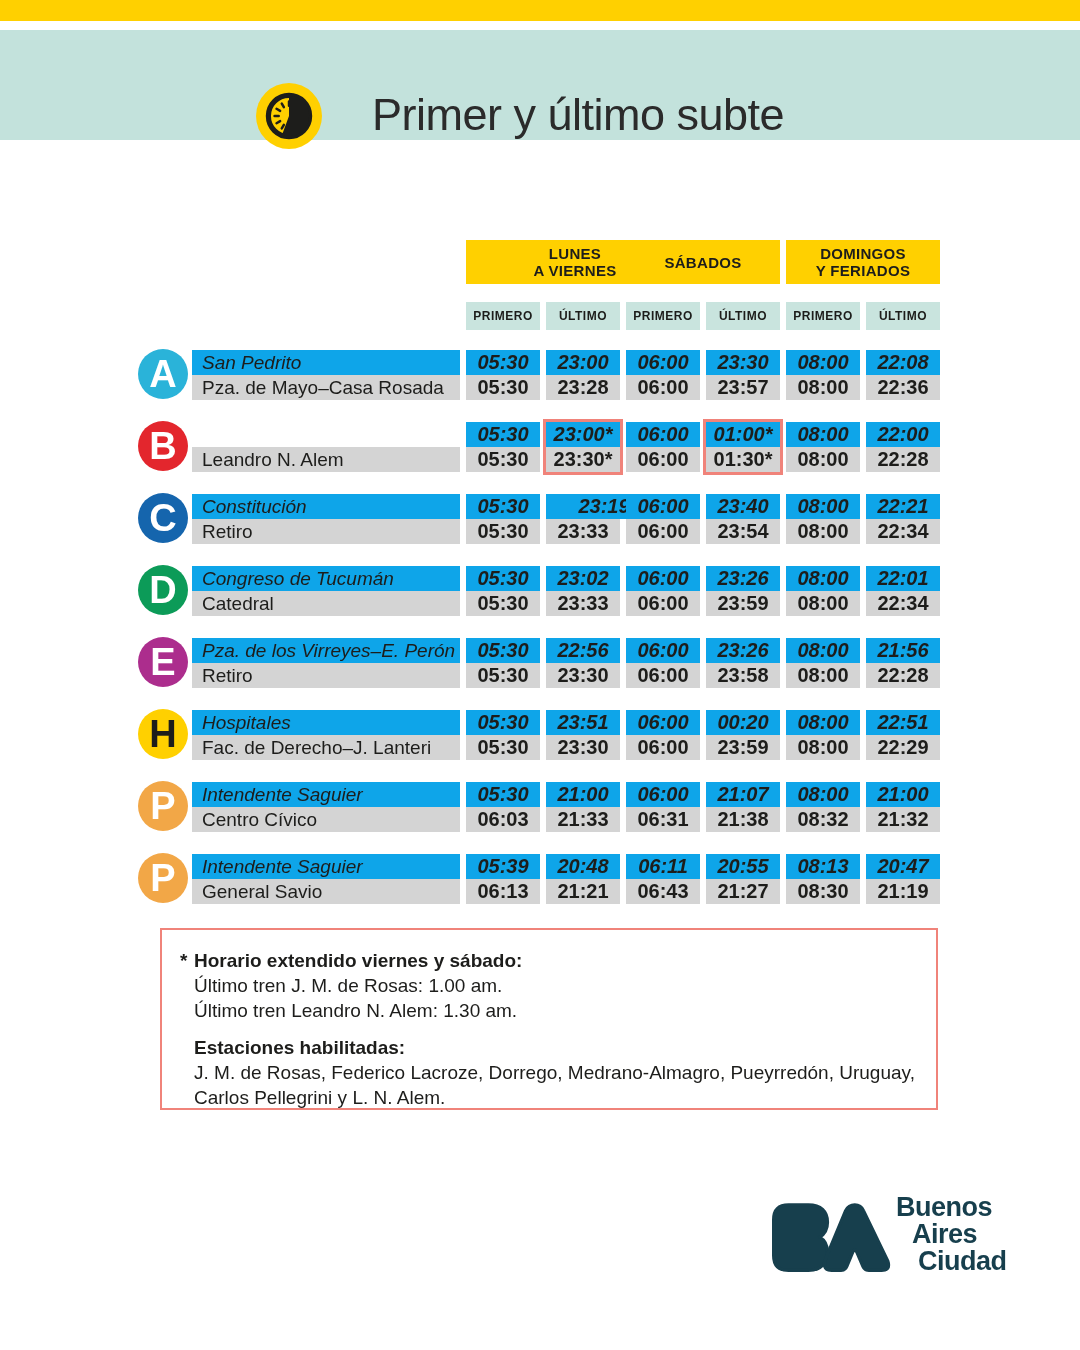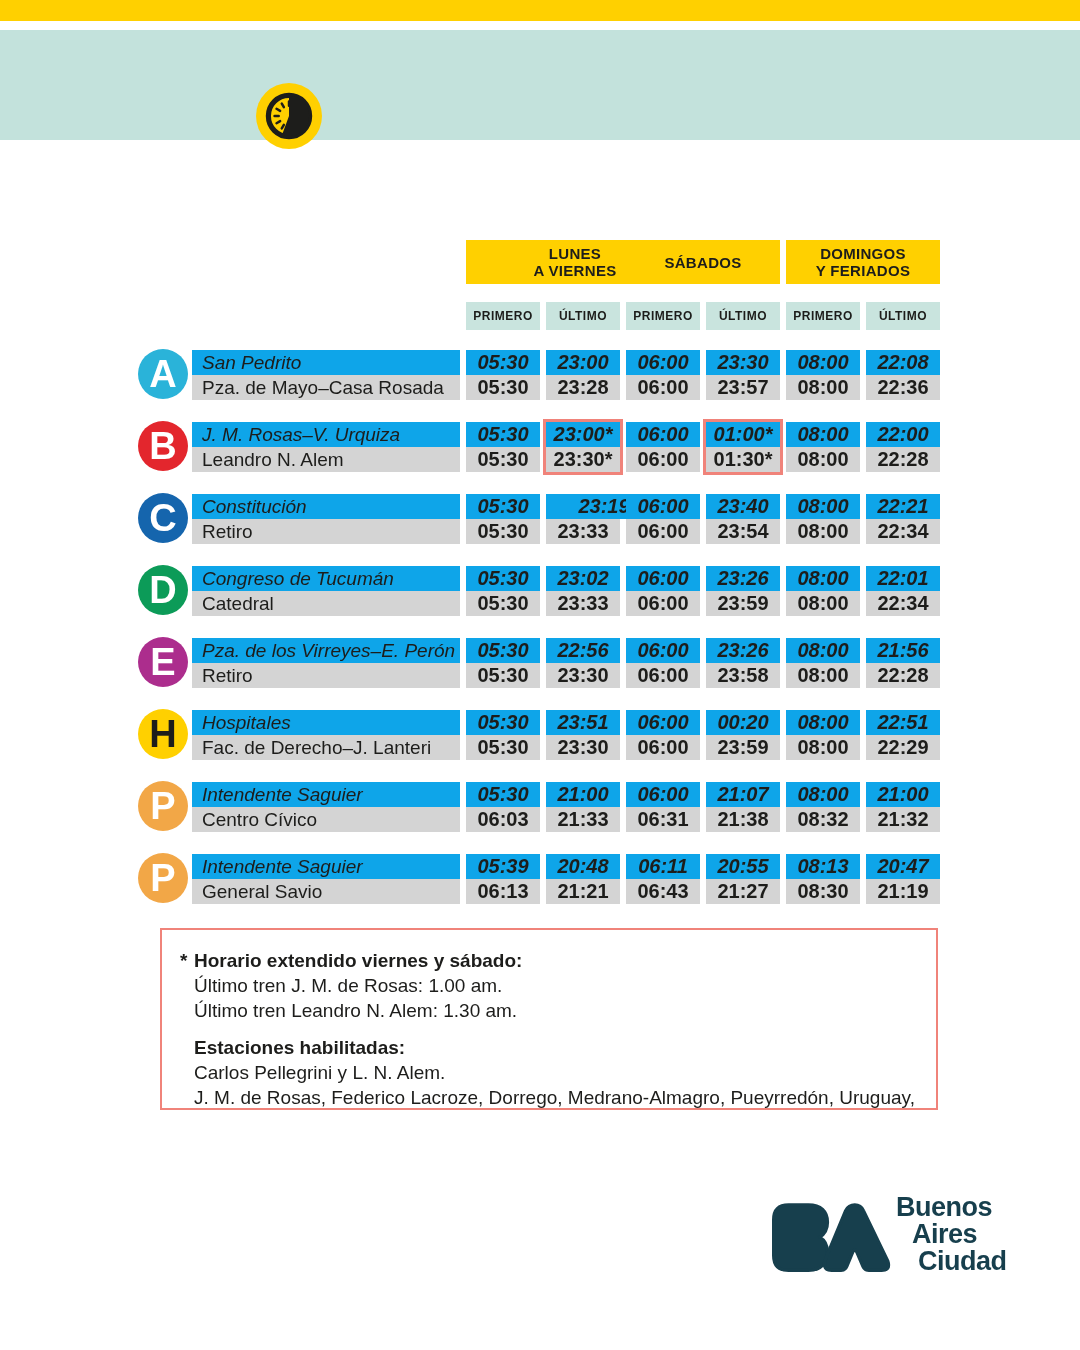--- a/index.html
+++ b/index.html
@@ -67,20 +67,21 @@
         <line x1="39" y1="44.1" x2="37" y2="40.6"></line>
         <line x1="32" y1="46" x2="32" y2="42"></line>
         <line x1="25" y1="44.1" x2="27" y2="40.6"></line>
         <line x1="19.9" y1="39" x2="23.4" y2="37"></line>
         <line x1="18" y1="32" x2="22" y2="32"></line>
         <line x1="19.9" y1="25" x2="23.4" y2="27"></line>
         <line x1="25" y1="19.9" x2="27" y2="23.4"></line>
       </g>
       <path d="M32,32 L32,12.5 A19.5,19.5 0 1 1 25.3,50.3 Z" fill="#1d1d1b"></path>
     </svg>
+    <div class="title">Primer y último subte</div>
   </div>
 
   <div id="table-root">
       <div class="dg" style="left: 466px; padding-left: 32px;">
         <div>LUNES</div>
         <div>A VIERNES</div>
       </div>
       <div class="dg" style="left: 626px;">
         <div>SÁBADOS</div>
       </div>
@@ -107,21 +108,20 @@
         <div class="cell r1" style="left: 546px; top: 25px;">23:28</div>
         <div class="cell r1" style="left: 626px; top: 25px;">06:00</div>
         <div class="cell r1" style="left: 706px; top: 25px;">23:57</div>
         <div class="cell r1" style="left: 786px; top: 25px;">08:00</div>
         <div class="cell r1" style="left: 866px; top: 25px;">22:36</div>
         <div class="badge" style="background: rgb(42, 179, 217); color: rgb(255, 255, 255);">A</div>
       </div>
       <div class="grp" style="top: 422px;">
         <div class="hl" style="left: 543px;"></div>
         <div class="hl" style="left: 703px;"></div>
-        <div class="row-station r0" style="top: 0px;">J. M. Rosas–V. Urquiza</div>
         <div class="cell r0" style="left: 466px; top: 0px;">05:30</div>
         <div class="cell r0" style="left: 546px; top: 0px;">23:00*</div>
         <div class="cell r0" style="left: 626px; top: 0px;">06:00</div>
         <div class="cell r0" style="left: 706px; top: 0px;">01:00*</div>
         <div class="cell r0" style="left: 786px; top: 0px;">08:00</div>
         <div class="cell r0" style="left: 866px; top: 0px;">22:00</div>
         <div class="row-station r1" style="top: 25px;">Leandro N. Alem</div>
         <div class="cell r1" style="left: 466px; top: 25px;">05:30</div>
         <div class="cell r1" style="left: 546px; top: 25px;">23:30*</div>
         <div class="cell r1" style="left: 626px; top: 25px;">06:00</div>
@@ -239,22 +239,22 @@
       <div class="note-line1">
         <span class="ast">*</span>
         <b>Horario extendido viernes y sábado:</b>
       </div>
       <div class="indent">Último tren J. M. de Rosas: 1.00 am.</div>
       <div class="indent">Último tren Leandro N. Alem: 1.30 am.</div>
       <div class="spacer"></div>
       <div class="indent">
         <b>Estaciones habilitadas:</b>
       </div>
+      <div class="indent">J. M. de Rosas, Federico Lacroze, Dorrego, Medrano-Almagro, Pueyrredón, Uruguay,</div>
       <div class="indent">Carlos Pellegrini y L. N. Alem.</div>
-      <div class="indent">J. M. de Rosas, Federico Lacroze, Dorrego, Medrano-Almagro, Pueyrredón, Uruguay,</div>
     </div>
   </div>
 
   <div class="logo">
     <svg width="120" height="84" viewBox="0 0 145 84">
       <g fill="#173F4D" stroke="#173F4D" stroke-width="4" stroke-linejoin="round">
         <path d="M20,2 H44 C59,2 67,10 67,23 C67,31.5 63.5,37.5 57.5,41 C63.5,44.5 67,50.5 67,59 C67,72 59,81 44,81 H20 C8,81 2,74.5 2,63 V20 C2,8.5 8,2 20,2 Z"></path>
         <path d="M64,69 L89,9 Q92.5,2 100,2 Q107.5,2 110.5,9 L140,70 Q143.5,81 132.5,81 H117 Q112,81 110,76.5 L102.5,59 Q100,54 97.5,59 L90.5,76 Q88.5,81 83.5,81 H72 Q61,81 64,69 Z"></path>
       </g>
     </svg>

